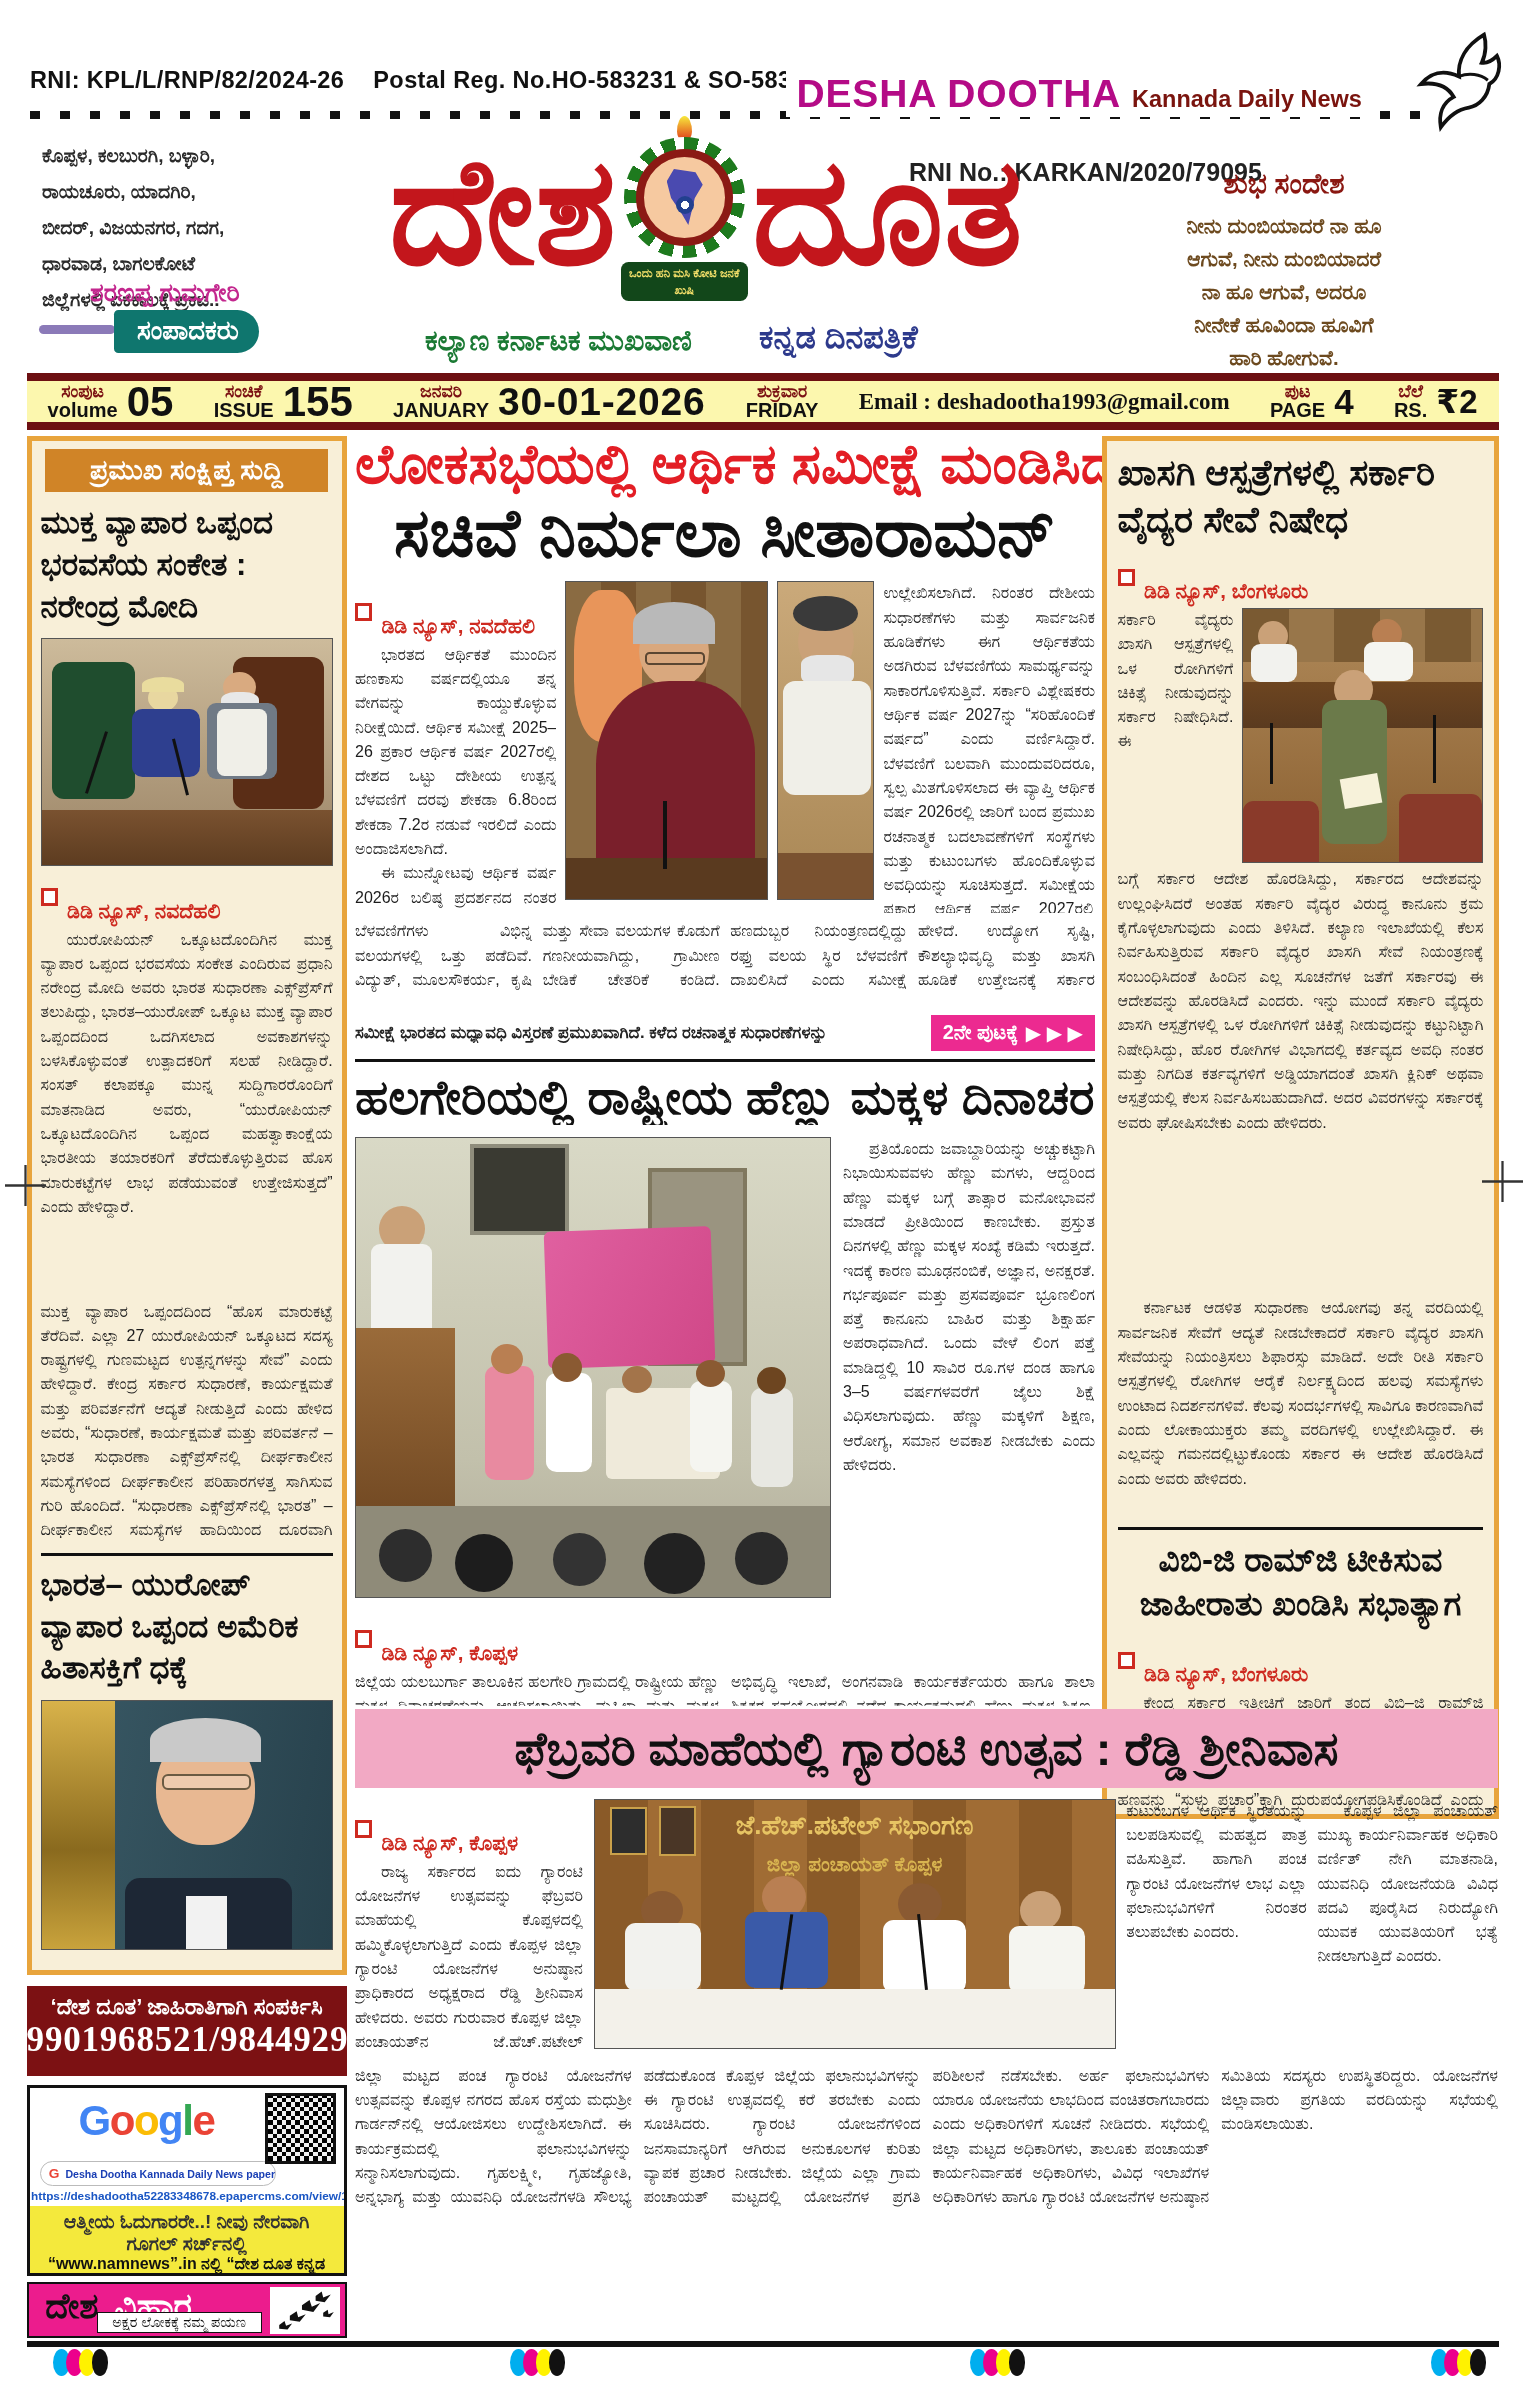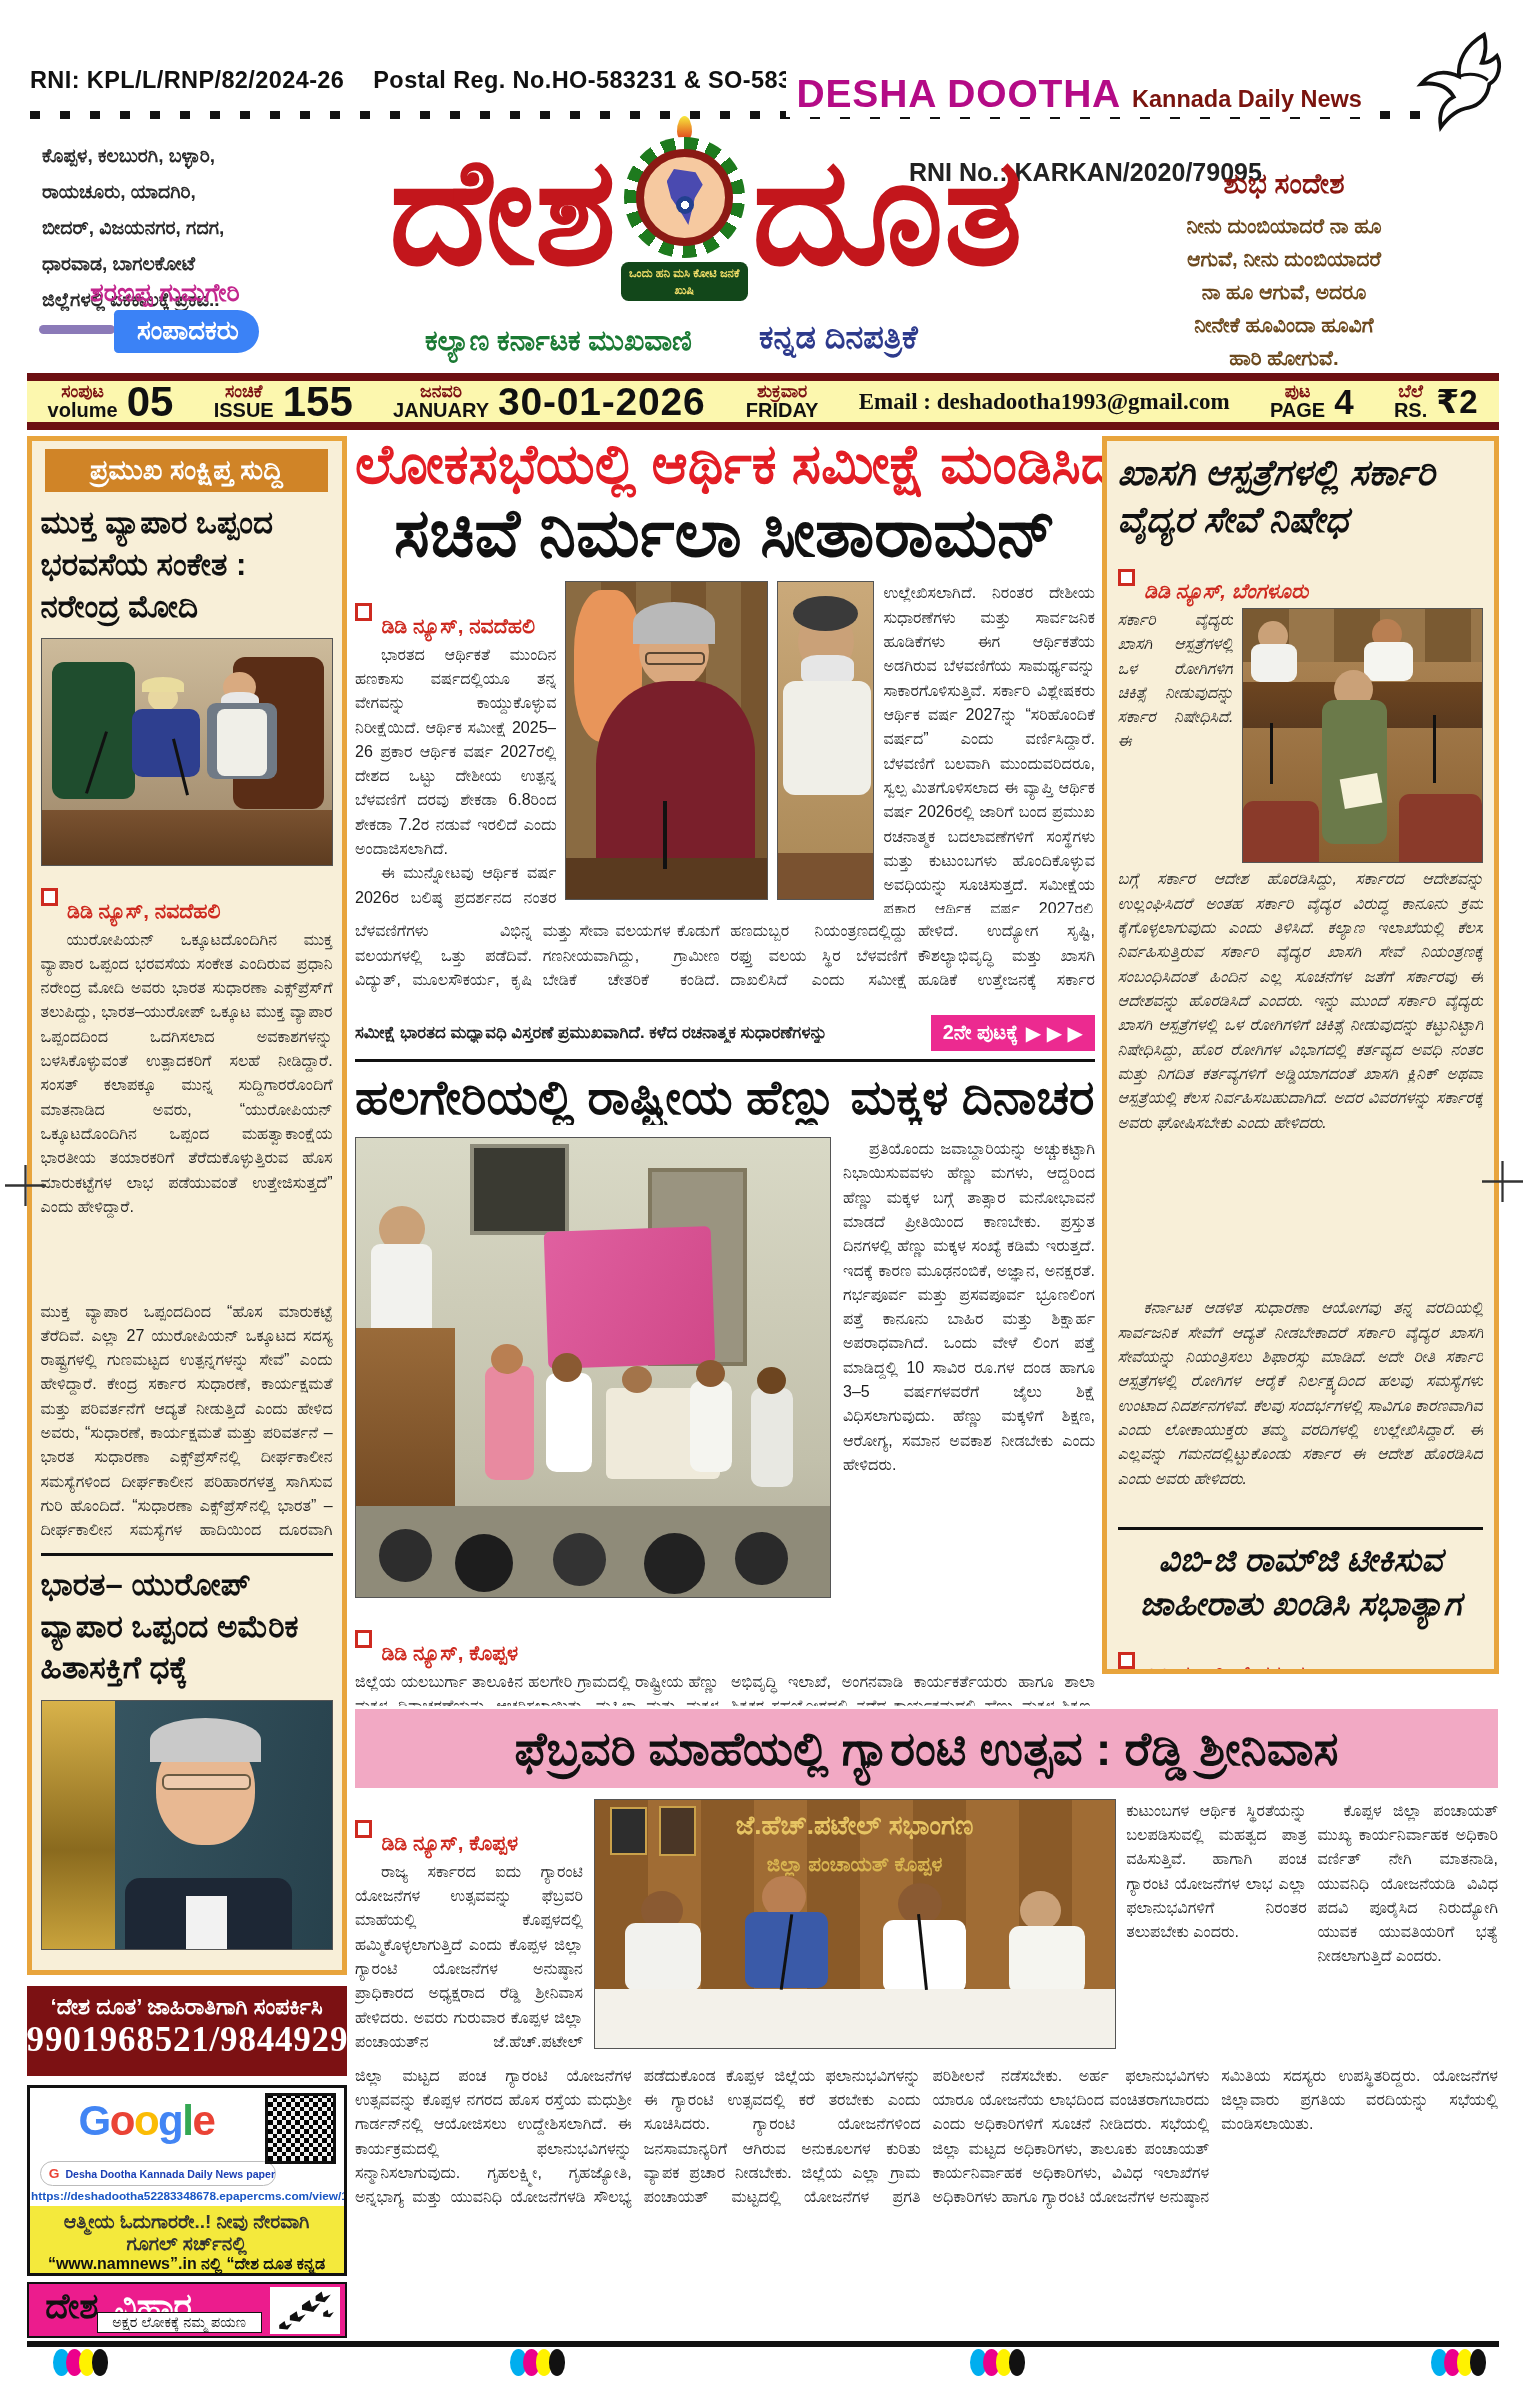--- a/index.html
+++ b/index.html
@@ -11,21 +11,21 @@
   .top-dots{position:absolute;left:30px;top:111px;width:1396px;height:8.3px;
             background:repeating-linear-gradient(90deg,#111 0 10px,transparent 10px 30px);}
   .brand-box{position:absolute;left:786px;top:70px;background:#fff;padding:1.5px 10.6px;white-space:nowrap;}
   .brand-name{color:#b40b86;font-size:39px;font-weight:bold;letter-spacing:0.8px;}
   .brand-sub{color:#7a140e;font-size:23.5px;font-weight:bold;margin-left:7.6px;}
   .rni-no{position:absolute;left:903px;top:158px;font-size:25px;font-weight:bold;color:#222;background:#fff;padding:0 6px;}
   .dove{position:absolute;right:21px;top:27px;}
   
   .districts{position:absolute;left:42px;top:138px;font-size:19px;font-weight:bold;color:#2b2b2b;line-height:36px;}
   .editor-name{position:absolute;left:90px;top:278px;color:#c3278e;font-size:25px;font-weight:bold;}
-  .editor-ribbon{position:absolute;left:114px;top:310px;background:#3b82f6;color:#fff;font-size:26px;font-weight:bold;
+  .editor-ribbon{position:absolute;left:114px;top:310px;background:#0f766e;color:#fff;font-size:26px;font-weight:bold;
                  padding:4.6px 20px 7.6px 23px;border-radius:6px 30px 30px 6px;}
   .editor-line{position:absolute;left:39px;top:325px;width:76px;height:9px;background:#8b7ab8;border-radius:4.6px;}
   .mast-title{position:absolute;left:319px;top:97px;width:774px;height:228px;display:flex;align-items:center;
               justify-content:center;gap:4.6px;overflow:hidden;}
   .mast-word{color:#c3161c;font-size:149px;font-weight:bold;line-height:1;white-space:nowrap;}
   .logo{position:relative;width:127px;height:190px;flex:0 0 auto;}
   .logo-flame{position:absolute;left:56px;top:0;width:15px;height:26px;background:linear-gradient(#f7e93c,#e03018);
               border-radius:50% 50% 50% 50%/60% 60% 40% 40%;}
   .logo-wreath{position:absolute;left:3px;top:21px;width:121px;height:121px;border-radius:50%;
                background:repeating-conic-gradient(#1e7a1e 0 14deg,#ffffff 14deg 24deg);}
@@ -117,22 +117,22 @@
   .page2-badge{flex:0 0 auto;background:#ec2a90;color:#fff;font-size:20px;font-weight:bold;
                padding:6px 12px;display:flex;align-items:center;gap:7.6px;}
   
   .girls-hl{font-size:48px;font-weight:bold;color:#111;line-height:1.1;margin:10.6px 0 12px 0;white-space:nowrap;overflow:hidden;}
   .girls-row{display:flex;gap:12px;height:464px;overflow:hidden;}
   .photo-event{flex:0 0 476px;height:461px;}
   .girls-side{flex:1;overflow:hidden;}
   .girls-bottom{margin-top:7.6px;height:97px;overflow:hidden;}
   .girls-cols{column-count:2;column-gap:12px;height:70px;overflow:hidden;}
   
-  .right-col{position:absolute;left:1102px;top:436px;width:397px;height:1238px;background:#f8efd8;
-             border:5.3px solid #e8a43c;box-sizing:border-box;padding:7.6px 10.6px;overflow:hidden;font-style:italic;}
+  .right-col{position:absolute;left:1102px;top:436px;width:397px;height:1383px;background:#f8efd8;
+             border:5.3px solid #e8a43c;box-sizing:border-box;padding:7.6px 10.6px;overflow:hidden;}
   .rc-headline{font-size:36px;font-weight:bold;line-height:1.3;color:#111;margin:1.5px 0 7.6px 0;}
   .rc-top{display:flex;gap:9px;}
   .rc-intro{flex:1;overflow:hidden;}
   .photo-assembly{flex:0 0 241px;height:255px;}
   .rc-headline2{font-size:33px;font-weight:bold;line-height:1.35;color:#111;text-align:center;margin:7.6px 0;}
   
   .guarantee{position:absolute;left:355px;top:1709px;width:1143px;}
   .g-banner{background:#f2a9c4;height:79px;display:flex;align-items:center;justify-content:center;}
   .g-banner span{font-size:47px;font-weight:bold;color:#111;white-space:nowrap;}
   .g-row1{display:flex;gap:10.6px;margin-top:10.6px;height:256px;overflow:hidden;}

